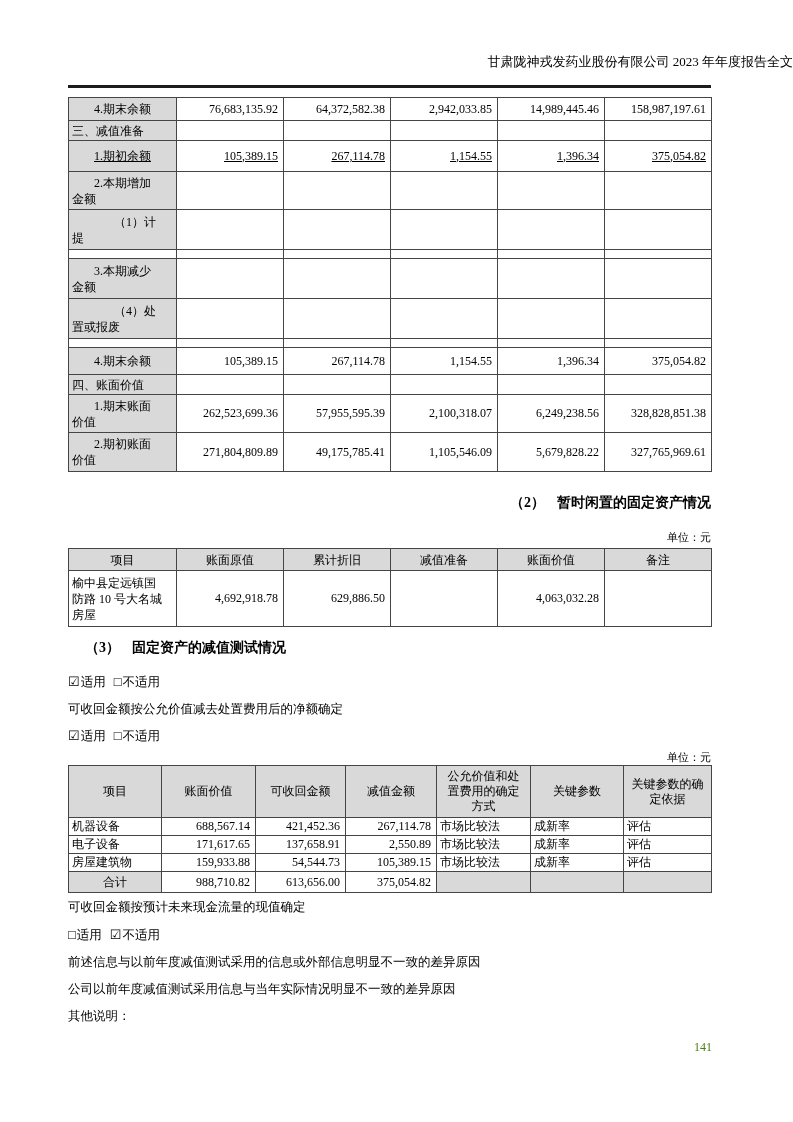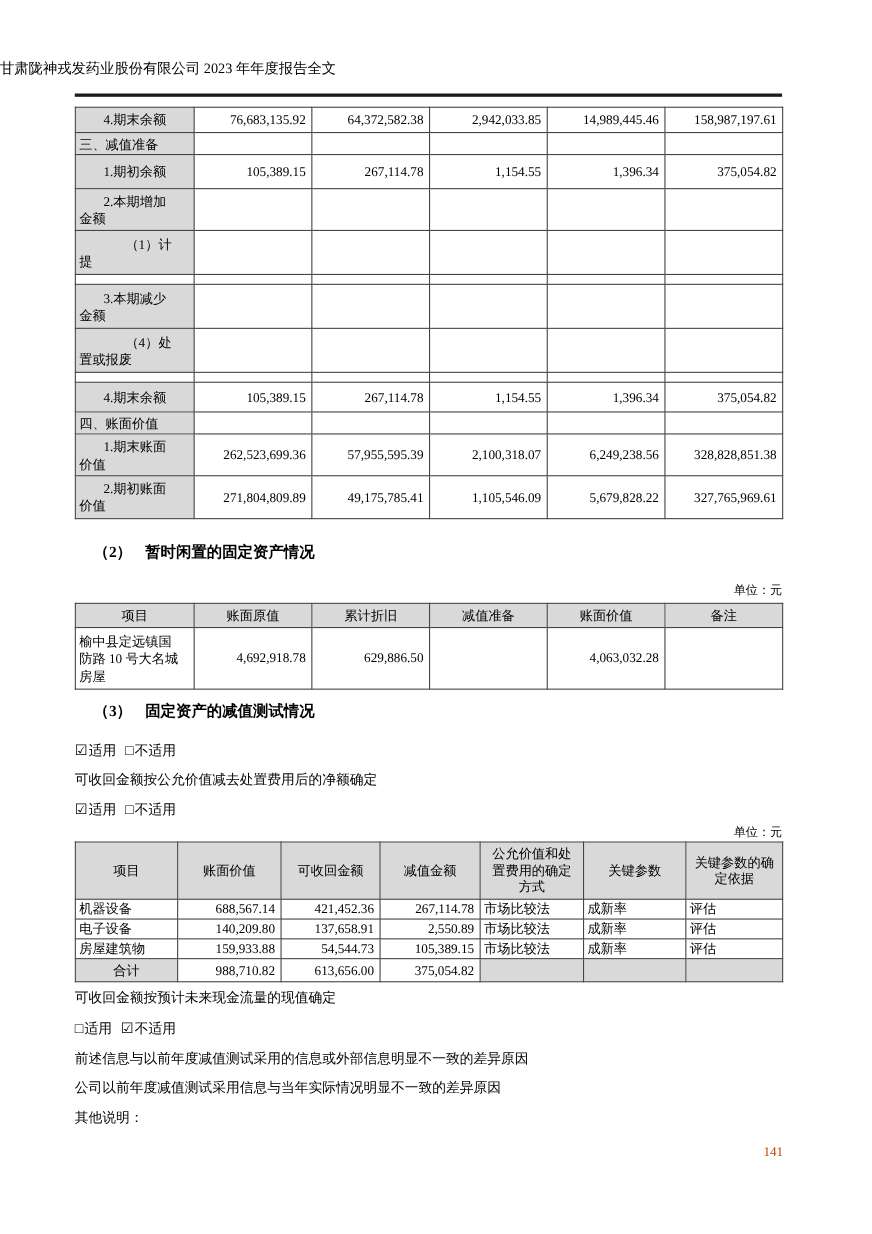--- a/index.html
+++ b/index.html
@@ -4,61 +4,61 @@
 <style>
   html,body { margin:0; padding:0; background:#ffffff; }
   body {
     width:793px; height:1122px;
     font-family:"Liberation Serif","DejaVu Serif",serif;
     color:#000;
   }
   .page { position:relative; width:793px; height:1122px; overflow:hidden; background:#fff; }
   .content { margin-left:68px; width:643px; }
 
-  .header { padding-top:54px; font-size:13px; line-height:16px; }
+  .header { padding-top:54px; text-align:right; font-size:13px; line-height:16px; }
   .header-rule { margin-top:15px; border-top:3px solid #1c1c1c; height:0; }
 
   table.t { border-collapse:collapse; table-layout:fixed; width:643px; font-size:12px; }
   table.t td, table.t th { border:1px solid #454545; padding:1px 5px; overflow:hidden; vertical-align:middle; font-weight:normal; }
   .gray { background:#d9d9d9; }
   .lbl { text-align:left; white-space:pre-line; line-height:16px; padding-left:3px !important; }
   .num { text-align:right; }
   .ctr { text-align:center; }
   .indent-0 { text-indent:0; }
   .indent-1 { text-indent:22px; }
   .indent-2 { text-indent:42px; }
   .hdr { text-align:center; line-height:16px; }
 
   .t1 { margin-top:9px; }
   .t2 { margin-top:4px; }
   .t3 { margin-top:1px; }
   .t3 td { line-height:15px; }
 
   .heading { font-weight:bold; font-size:14px; line-height:16px; margin-left:17px; }
-  .h2a { margin-top:23px; }
+  .h2a { margin-top:23px;text-align:right; }
   .h3a { margin-top:13px; }
   .hnum { margin-right:12px; }
 
   .unit { text-align:right; font-size:11px; line-height:14px; }
   .unit1 { margin-top:19px; }
   .unit2 { margin-top:6px; }
 
   .checkline { font-size:12.5px; line-height:15px; }
   .checkline .box { font-size:13px; margin-right:1px; }
   .checkline .opt2 { margin-left:8px; }
   .cl1 { margin-top:18px; }
   .cl2 { margin-top:11px; }
   .cl3 { margin-top:12px; }
 
   .para { font-size:12.5px; line-height:15px; margin:0; }
   .p1 { margin-top:12px; }
   .p2 { margin-top:7px; }
   .p3, .p4, .p5 { margin-top:12px; }
 
-  .page-number { position:absolute; top:1040px; left:694px; font-size:12px; color:#c2410c; }
+  .page-number { position:absolute; top:1040px; left:694px; font-size:12px; color:#4d7c0f; }
 </style>
 </head>
 <body>
 
 <div class="page">
   <div class="header">
     <span>甘肃陇神戎发药业股份有限公司 2023 年年度报告全文</span>
   </div>
   <div class="content">
     <div class="header-rule"></div>
@@ -82,21 +82,21 @@
             <td class="num">158,987,197.61</td>
           </tr>
           <tr style="height: 20px; padding-left: 44px;">
             <td class="lbl gray indent-0">三、减值准备</td>
             <td class="num"></td>
             <td class="num"></td>
             <td class="num"></td>
             <td class="num"></td>
             <td class="num"></td>
           </tr>
-          <tr style="height: 31px;">
+          <tr style="height: 31px; text-decoration: underline;">
             <td class="lbl gray indent-1">1.期初余额</td>
             <td class="num">105,389.15</td>
             <td class="num">267,114.78</td>
             <td class="num">1,154.55</td>
             <td class="num">1,396.34</td>
             <td class="num">375,054.82</td>
           </tr>
           <tr style="height: 38px;">
             <td class="lbl gray indent-1">2.本期增加
 金额</td>
@@ -266,21 +266,21 @@
             <td class="lbl">机器设备</td>
             <td class="num">688,567.14</td>
             <td class="num">421,452.36</td>
             <td class="num">267,114.78</td>
             <td class="lbl">市场比较法</td>
             <td class="lbl">成新率</td>
             <td class="lbl">评估</td>
           </tr>
           <tr style="height: 18px; padding-left: 41px;">
             <td class="lbl">电子设备</td>
-            <td class="num">140,209.80</td>
+            <td class="num">171,617.65</td>
             <td class="num">137,658.91</td>
             <td class="num">2,550.89</td>
             <td class="lbl">市场比较法</td>
             <td class="lbl">成新率</td>
             <td class="lbl">评估</td>
           </tr>
           <tr style="height: 18px; padding-left: 20px;">
             <td class="lbl">房屋建筑物</td>
             <td class="num">159,933.88</td>
             <td class="num">54,544.73</td>

